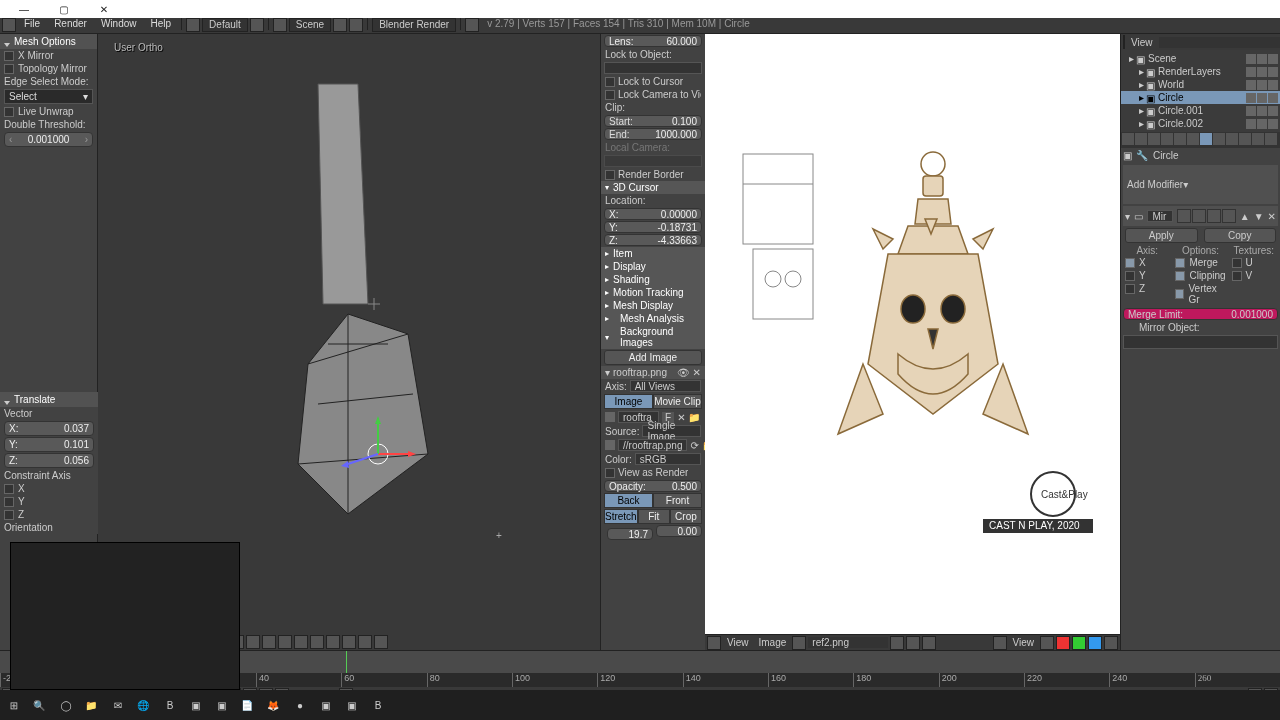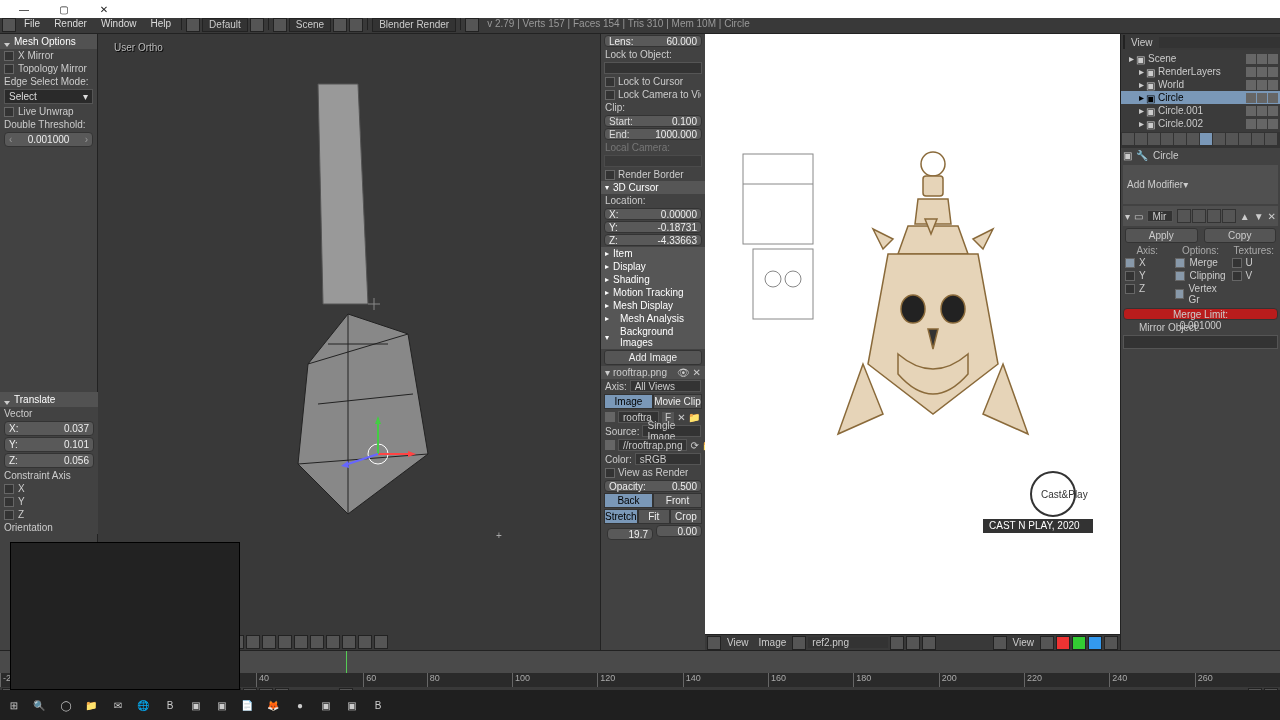--- a/index.html
+++ b/index.html
@@ -58,21 +58,21 @@
 .props-body { flex:1; background:#424242; padding:2px; overflow:hidden; }
 .pb-head { background:#505050; padding:14px 4px; display:flex; justify-content:flex-start; }
 .pb-row { display:flex; align-items:center; padding:1px 2px; gap:4px; }
 .pb-row .cb { width:10px; height:10px; background:#333; border:1px solid #666; }
 .pb-btn { background:#555; border:1px solid #333; padding:1px 8px; border-radius:3px; text-align:center; }
 .pb-btnrow { display:flex; gap:6px; margin:2px; }
 .pb-btnrow .pb-btn { flex:1; }
 .pb-cols { display:flex; gap:2px; margin:2px 0; }
 .pb-cols .col { flex:1; }
 .pb-cols .hd { color:#aaa; text-align:center; }
-.pb-num { background:#b91c1c; border:1px solid #333; margin:1px 0; padding:0 4px; display:flex; justify-content:space-between; border-radius:4px; height:12px; align-items:center;flex-direction:column; }
+.pb-num { background:#be185d; border:1px solid #333; margin:1px 0; padding:0 4px; display:flex; justify-content:space-between; border-radius:4px; height:12px; align-items:center; }
 .pb-field { background:#333; border:1px solid #555; margin:1px 0; padding:0 4px; height:14px; }
 .modstrip { display:flex; gap:1px; margin:2px 0; }
 .modstrip .ms { width:14px; height:14px; background:#555; border:1px solid #333; }
 .timeline { height:52px; background:#393939; border-top:1px solid #222; position:relative; }
 .tl-track { height:36px; background:#4a4a4a; position:relative; }
 .tl-ruler { position:absolute; bottom:0; left:0; right:0; height:14px; background:#2a2a2a; display:flex; }
 .tl-tick { position:absolute; bottom:0; height:14px; border-left:1px solid #666; padding-left:2px; color:#aaa; font-size:9px; }
 .tl-cursor { position:absolute; top:0; bottom:0; width:1px; background:#5c5; }
 .tl-bar { height:16px; background:#393939; display:flex; align-items:center; gap:2px; padding:0 2px; }
 .tl-bar .b { width:14px; height:14px; background:#555; border:1px solid #222; }
@@ -627,31 +627,31 @@
 </div>
 
 <div class="timeline">
   <div class="tl-track">
     <div class="tl-cursor" style="left:27%"></div>
     <div class="tl-ruler" id="tl-ruler">
         <div class="tl-tick" style="left: 0%;">-20</div>
         <div class="tl-tick" style="left: 6.66667%;">0</div>
         <div class="tl-tick" style="left: 13.3333%;">20</div>
         <div class="tl-tick" style="left: 20%;">40</div>
-        <div class="tl-tick" style="left: 26.6667%; margin-left: 22px;">60</div>
+        <div class="tl-tick" style="left: 26.6667%;">60</div>
         <div class="tl-tick" style="left: 33.3333%;">80</div>
         <div class="tl-tick" style="left: 40%;">100</div>
         <div class="tl-tick" style="left: 46.6667%;">120</div>
         <div class="tl-tick" style="left: 53.3333%;">140</div>
         <div class="tl-tick" style="left: 60%;">160</div>
         <div class="tl-tick" style="left: 66.6667%;">180</div>
         <div class="tl-tick" style="left: 73.3333%;">200</div>
         <div class="tl-tick" style="left: 80%;">220</div>
         <div class="tl-tick" style="left: 86.6667%;">240</div>
-        <div class="tl-tick" style="left: 93.3333%;">260</div>
+        <div class="tl-tick" style="left: 93.3333%; font-family: Liberation Serif, serif;">260</div>
       </div>
   </div>
   <div class="tl-bar">
     <div class="b"></div>
     <div class="b"></div>
     <div class="b"></div>
     <div class="b"></div>
     <div class="num">
         <span>Start:</span>
         <span>1</span>

